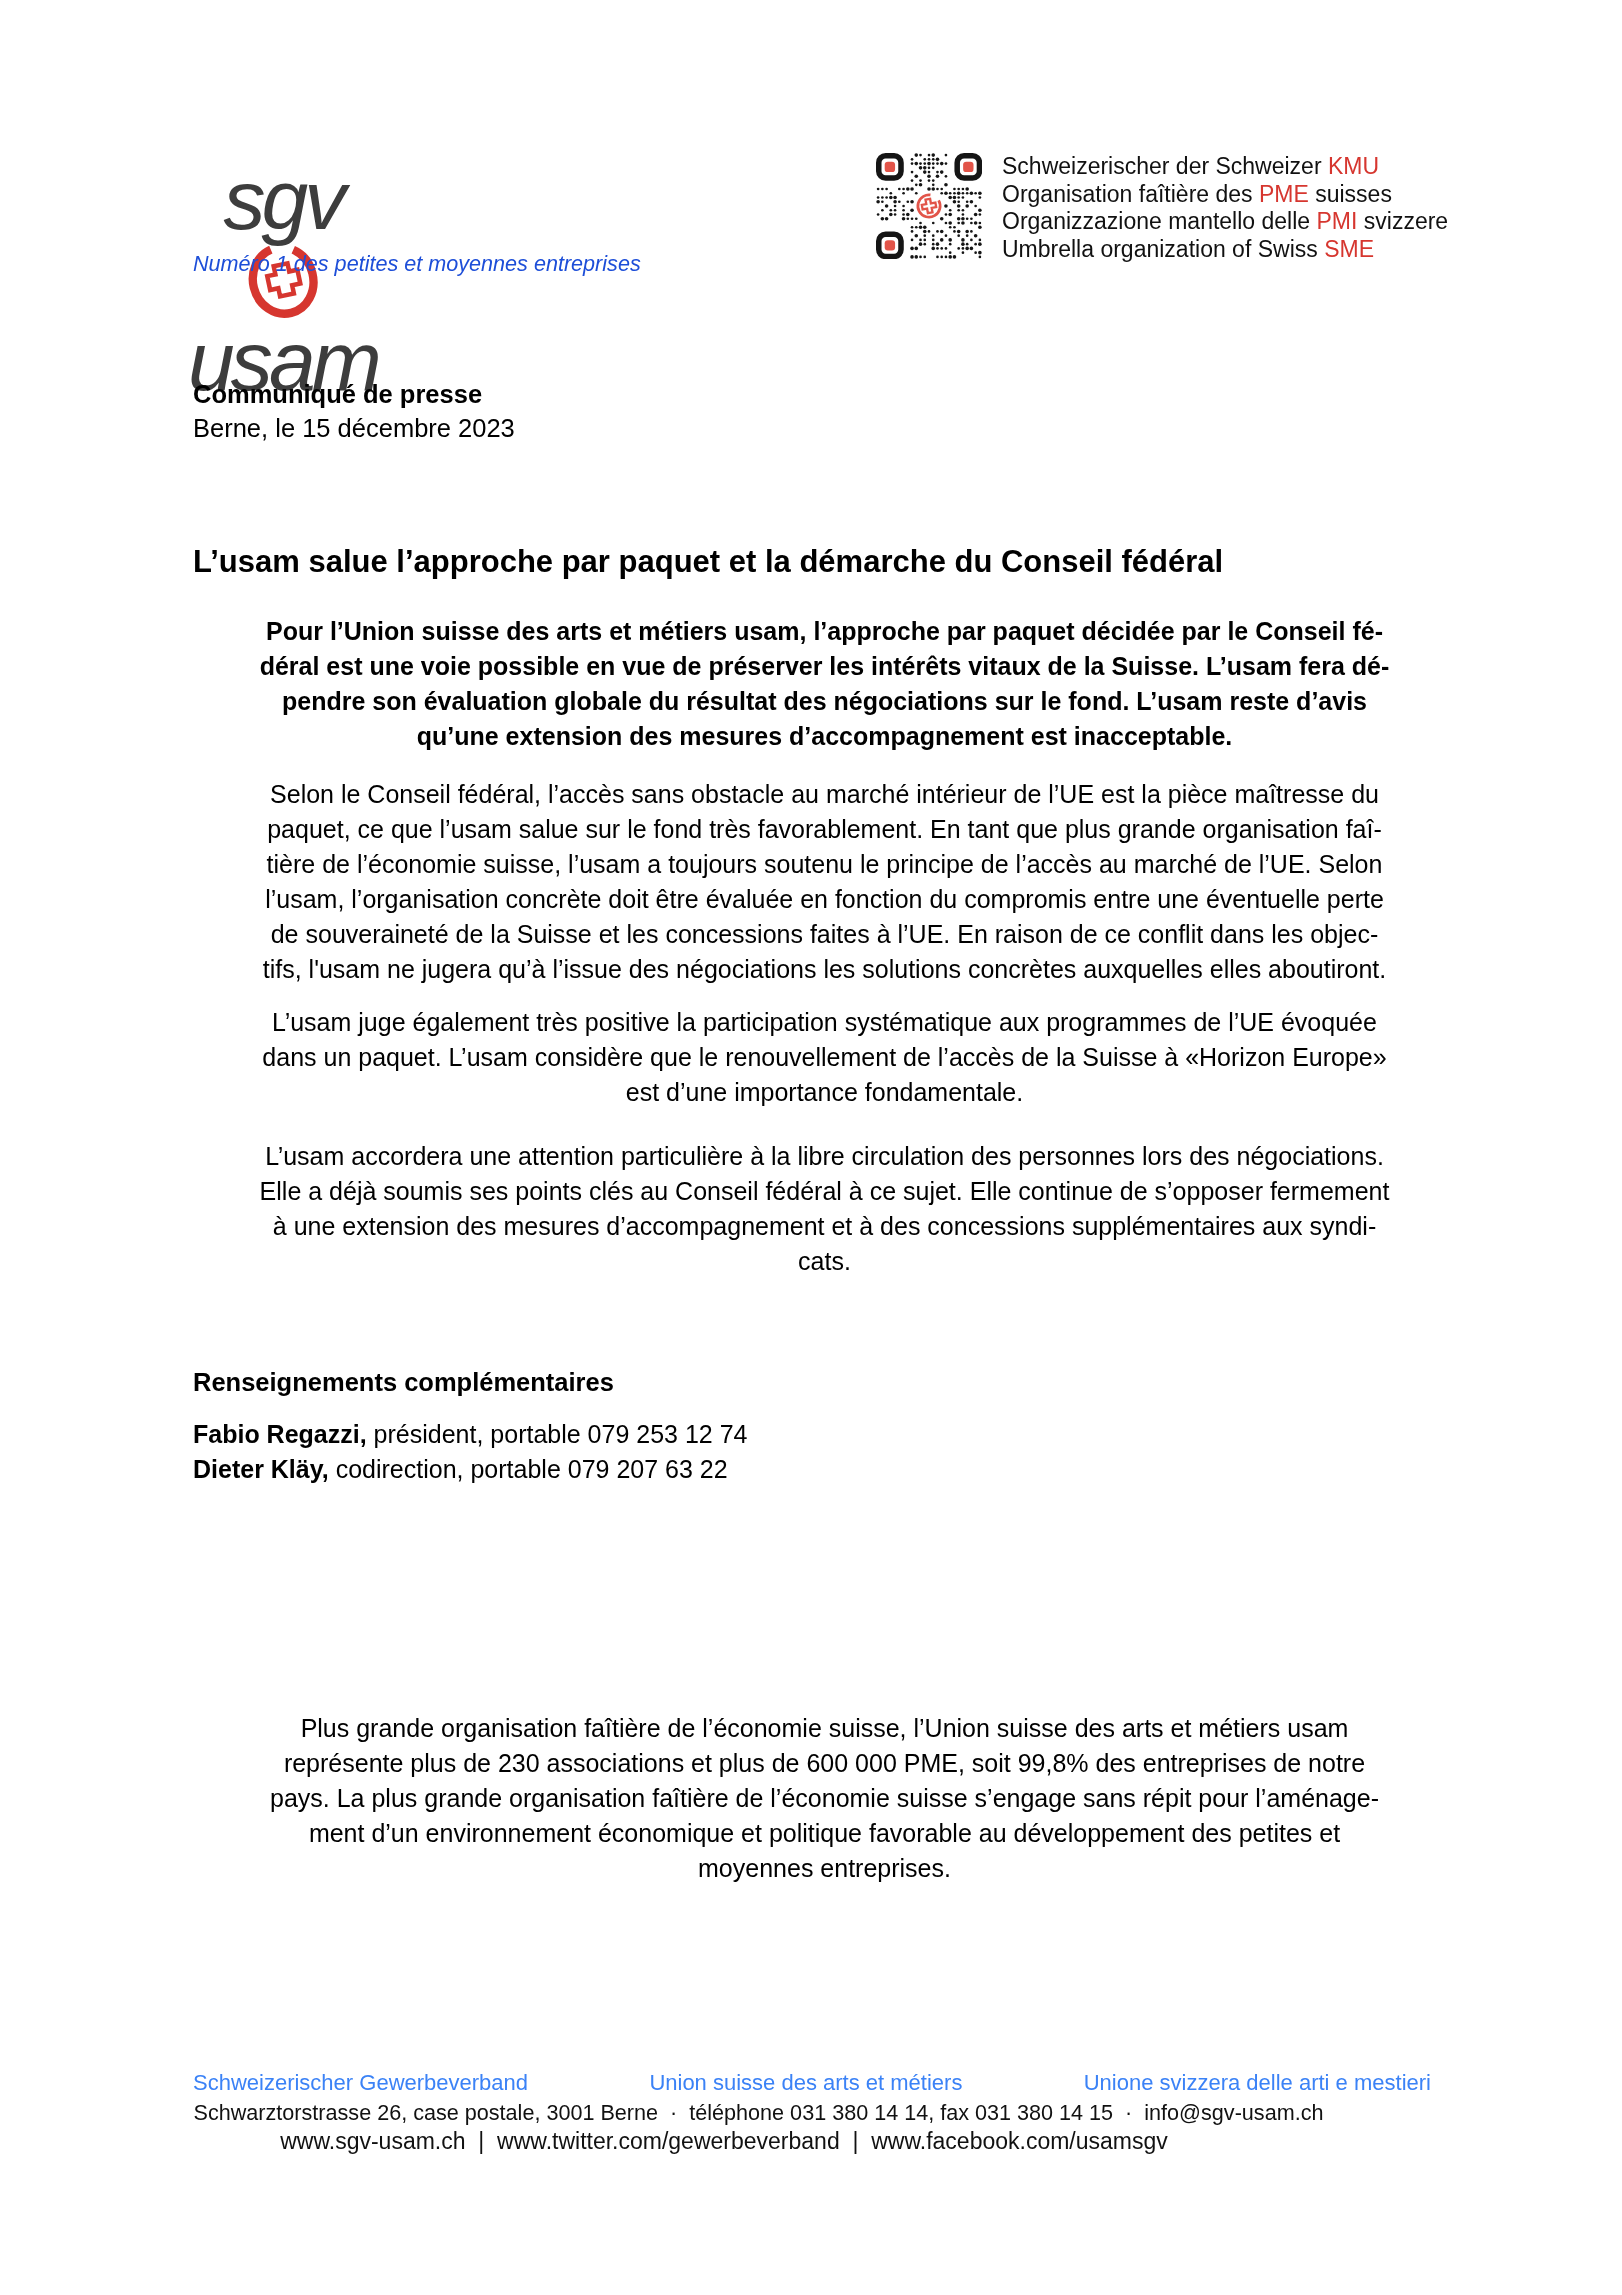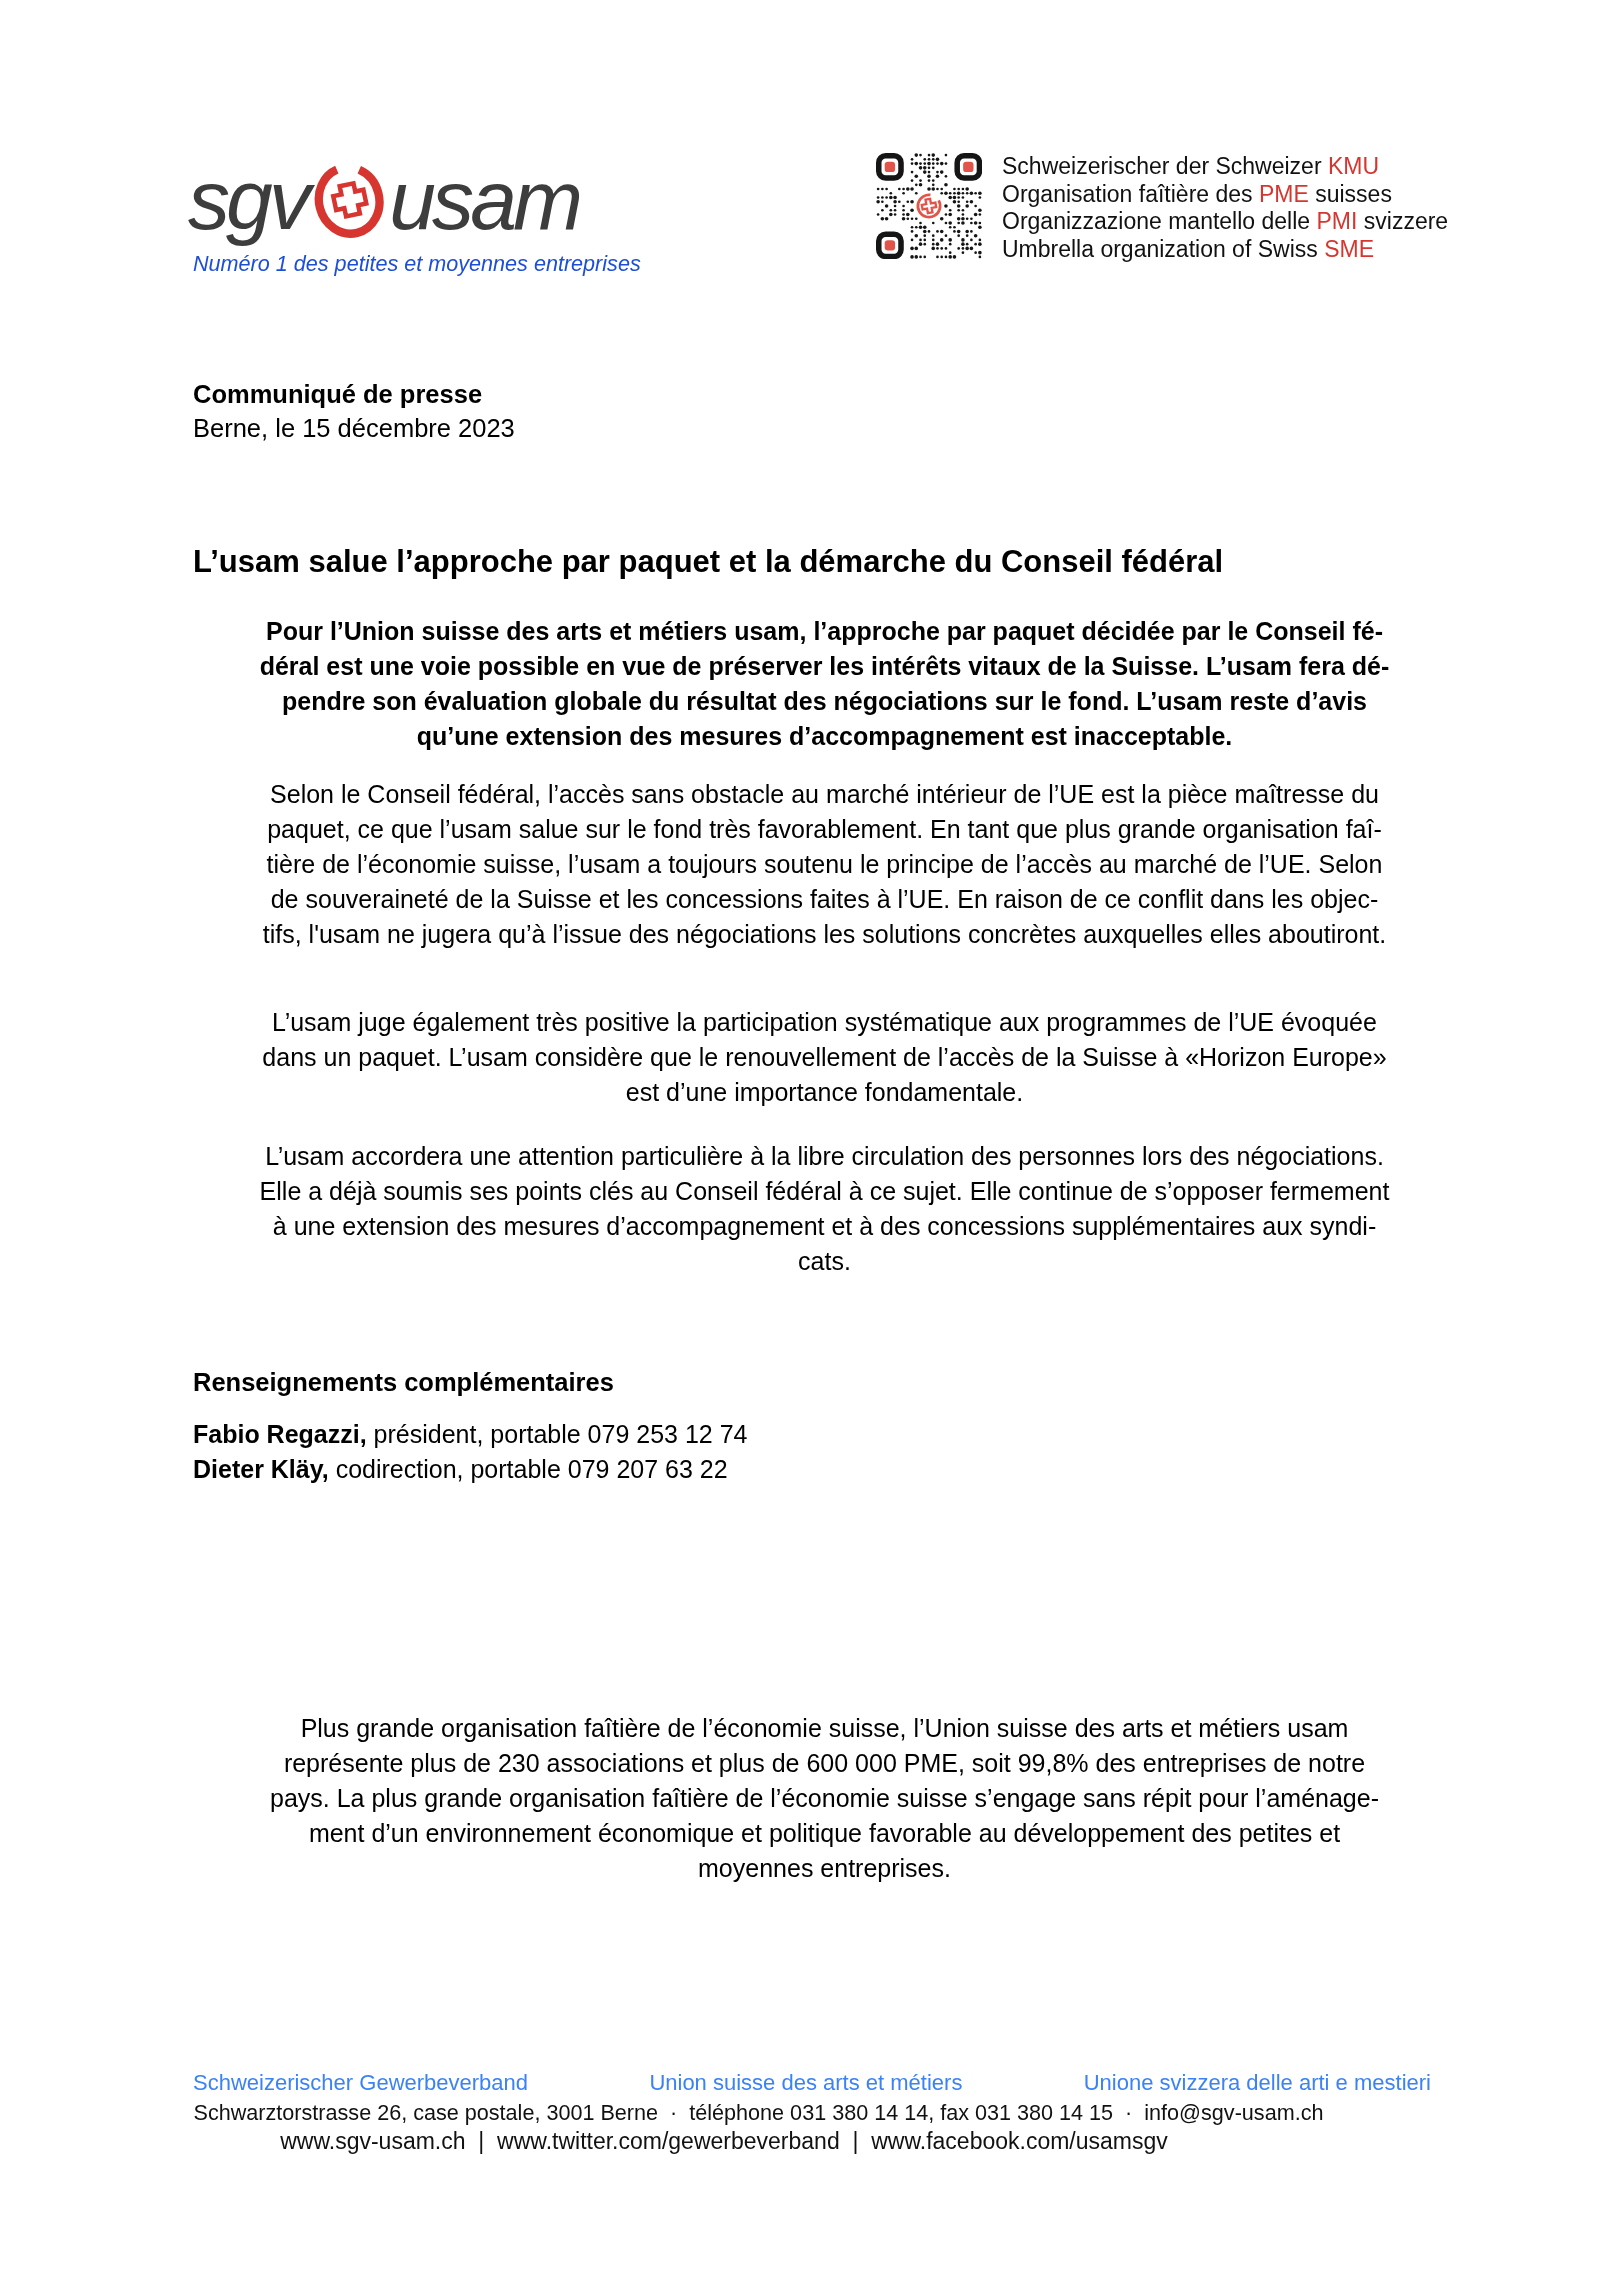--- a/index.html
+++ b/index.html
@@ -5,21 +5,21 @@
   * { margin:0; padding:0; box-sizing:border-box; }
   html,body { background:#ffffff; }
   body {
     width:1622px; height:2295px; position:relative;
     font-family:"Liberation Sans", sans-serif;
     color:#000;
   }
   .abs { position:absolute; }
 
   
-  .logo-row { left:188px; top:158px; display:flex; align-items:center; }
+  .logo-row { left:188px; top:158px; display:flex; align-items:center;flex-direction:column; }
   .logo-word {
     font-size:84px; font-style:italic; font-weight:400;
     color:#3d3d3d; letter-spacing:-3.9px; line-height:1;
   }
   .logo-emblem { width:77px; height:77px; margin:0 2.6px; }
   .logo-tagline {
     left:193px; top:251px; font-size:21.6px; font-style:italic; color:#1d4ed8;
     white-space:pre;
   }
 
@@ -318,20 +318,21 @@
 <div class="abs para lead">
     <div class="tline">Pour l’Union suisse des arts et métiers usam, l’approche par paquet décidée par le Conseil fé-</div>
     <div class="tline">déral est une voie possible en vue de préserver les intérêts vitaux de la Suisse. L’usam fera dé-</div>
     <div class="tline">pendre son évaluation globale du résultat des négociations sur le fond. L’usam reste d’avis</div>
     <div class="tline">qu’une extension des mesures d’accompagnement est inacceptable.</div>
   </div>
 <div class="abs para para1">
     <div class="tline">Selon le Conseil fédéral, l’accès sans obstacle au marché intérieur de l’UE est la pièce maîtresse du</div>
     <div class="tline">paquet, ce que l’usam salue sur le fond très favorablement. En tant que plus grande organisation faî-</div>
     <div class="tline">tière de l’économie suisse, l’usam a toujours soutenu le principe de l’accès au marché de l’UE. Selon</div>
+    <div class="tline">l’usam, l’organisation concrète doit être évaluée en fonction du compromis entre une éventuelle perte</div>
     <div class="tline">de souveraineté de la Suisse et les concessions faites à l’UE. En raison de ce conflit dans les objec-</div>
     <div class="tline">tifs, l'usam ne jugera qu’à l’issue des négociations les solutions concrètes auxquelles elles aboutiront.</div>
   </div>
 <div class="abs para para2">
     <div class="tline">L’usam juge également très positive la participation systématique aux programmes de l’UE évoquée</div>
     <div class="tline">dans un paquet. L’usam considère que le renouvellement de l’accès de la Suisse à «Horizon Europe»</div>
     <div class="tline">est d’une importance fondamentale.</div>
   </div>
 <div class="abs para para3">
     <div class="tline">L’usam accordera une attention particulière à la libre circulation des personnes lors des négociations.</div>

